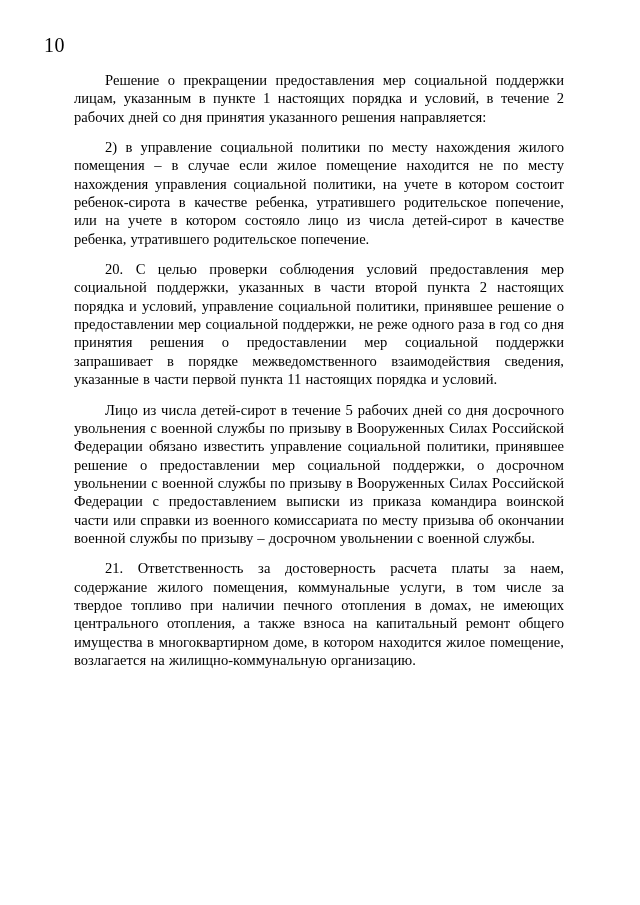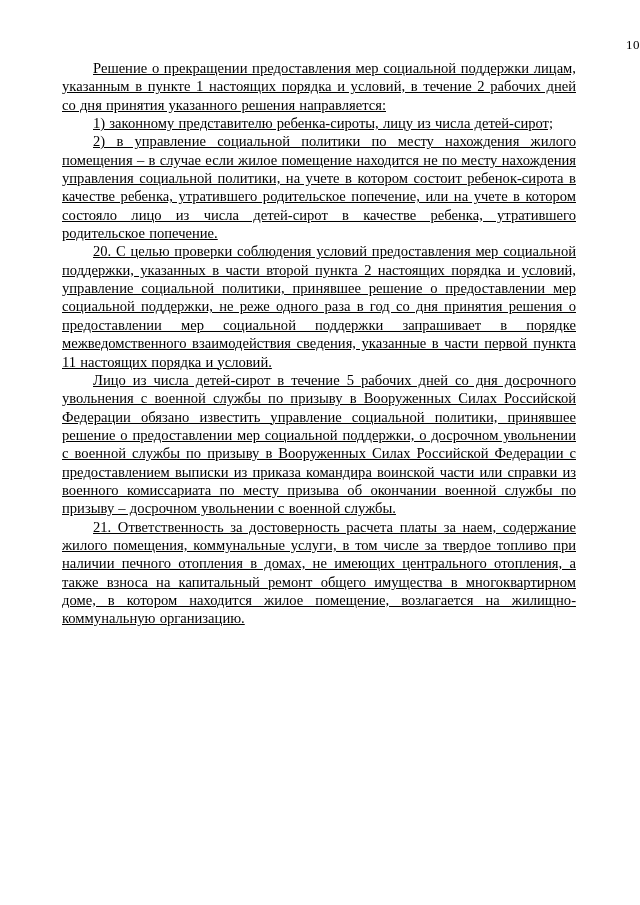--- a/index.html
+++ b/index.html
@@ -15,53 +15,51 @@
     color: #000000;
     font-family: "Liberation Serif", "DejaVu Serif", serif;
     overflow: hidden;
   }
   .page-number {
     position: absolute;
     top: 36px;
     left: 0;
     width: 100%;
     box-sizing: border-box;
-    padding-left: 26px;       
-    text-align: right;
-    font-size: 13px;
+    padding-left: 44px;       
+    text-align: left;
+    font-size: 20px;
     line-height: 18px;
     letter-spacing: 0.5px;
   }
   .text-block {
     position: absolute;
     top: 59px;
     left: 62px;
     width: 514px;
     font-size: 14.6px;
     line-height: 18.35px;
     text-align: justify;
     text-rendering: optimizeLegibility;
   }
   .text-block p {
-    margin: 0;
+    margin: 12px;
     padding: 0;
     text-indent: 31px;
     word-spacing: 0.5px;
-    text-decoration: underline;
   }
 </style>
 </head>
 <body>
 
 <div class="page">
 
   <div class="page-number">10</div>
 
   <div class="text-block">
     <p>Решение о прекращении предоставления мер социальной поддержки лицам, указанным в пункте 1 настоящих порядка и условий, в течение 2 рабочих дней со дня принятия указанного решения направляется:</p>
-    <p>1) законному представителю ребенка-сироты, лицу из числа детей-сирот;</p>
     <p>2) в управление социальной политики по месту нахождения жилого помещения – в случае если жилое помещение находится не по месту нахождения управления социальной политики, на учете в котором состоит ребенок-сирота в качестве ребенка, утратившего родительское попечение, или на учете в котором состояло лицо из числа детей-сирот в качестве ребенка, утратившего родительское попечение.</p>
     <p>20. С целью проверки соблюдения условий предоставления мер социальной поддержки, указанных в части второй пункта 2 настоящих порядка и условий, управление социальной политики, принявшее решение о предоставлении мер социальной поддержки, не реже одного раза в год со дня принятия решения о предоставлении мер социальной поддержки запрашивает в порядке межведомственного взаимодействия сведения, указанные в части первой пункта 11 настоящих порядка и условий.</p>
     <p>Лицо из числа детей-сирот в течение 5 рабочих дней со дня досрочного увольнения с военной службы по призыву в Вооруженных Силах Российской Федерации обязано известить управление социальной политики, принявшее решение о предоставлении мер социальной поддержки, о досрочном увольнении с военной службы по призыву в Вооруженных Силах Российской Федерации с предоставлением выписки из приказа командира воинской части или справки из военного комиссариата по месту призыва об окончании военной службы по призыву – досрочном увольнении с военной службы.</p>
     <p>21. Ответственность за достоверность расчета платы за наем, содержание жилого помещения, коммунальные услуги, в том числе за твердое топливо при наличии печного отопления в домах, не имеющих центрального отопления, а также взноса на капитальный ремонт общего имущества в многоквартирном доме, в котором находится жилое помещение, возлагается на жилищно-коммунальную организацию.</p>
   </div>
 
 </div>
 
 </body></html>

